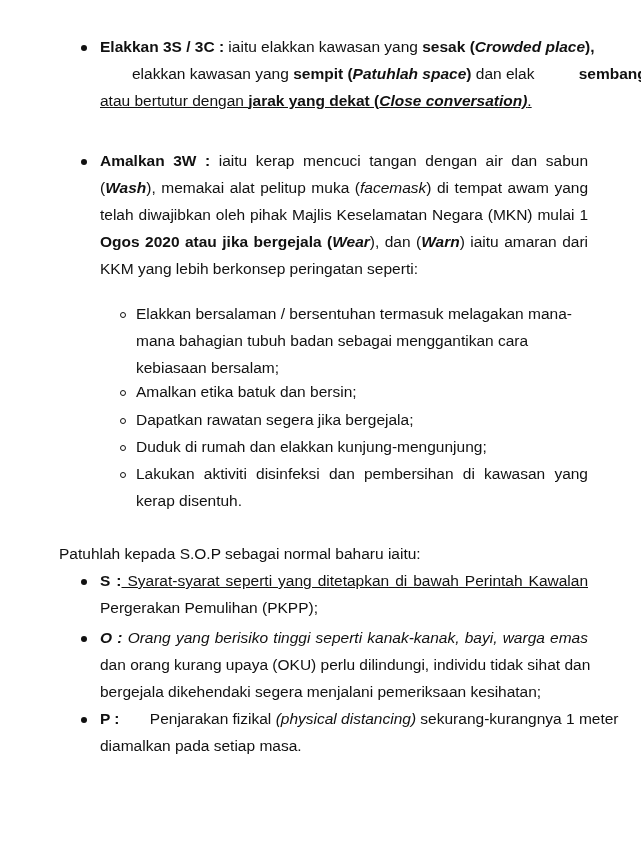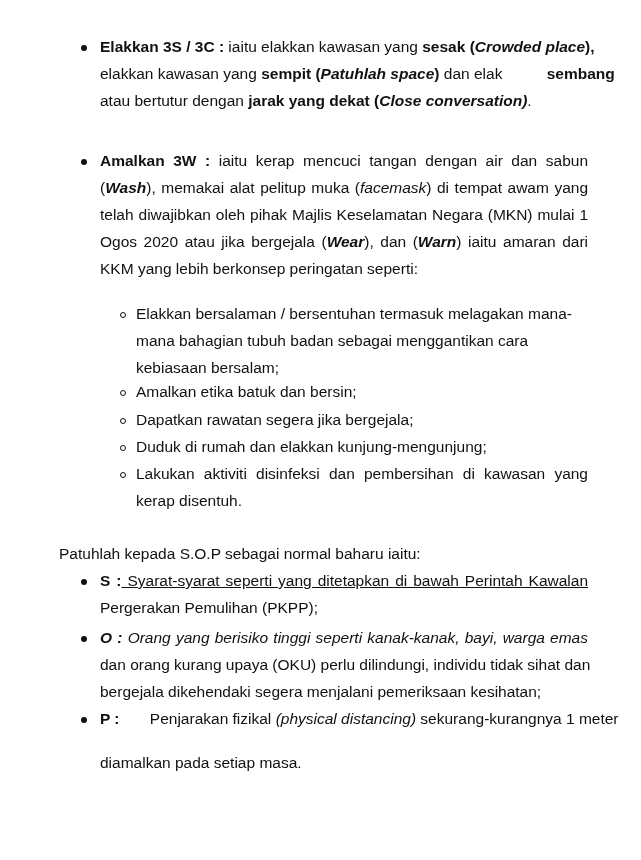--- a/index.html
+++ b/index.html
@@ -26,40 +26,40 @@
 <body>
 
 <div class="page">
 
   <div>
     <span class="bullet" style="left:81px; top:45px;"></span>
     <div class="line" style="left:100px; top:38px;">
       <b style="white-space: pre;">Elakkan 3S / 3C :</b><span style="white-space: pre;"> iaitu elakkan kawasan yang </span><b style="white-space: pre;">sesak</b><b style="white-space: pre;"> (</b><b style="white-space: pre;"><i style="white-space: pre;">Crowded place</i></b><b style="white-space: pre;">),</b>
     </div>
     <div class="line just" style="left:100px; top:65px; width:488px;">
-      <span style="white-space: pre;">elakkan kawasan yang </span><b style="white-space: pre;">sempit</b><b style="white-space: pre;"> (</b><b style="white-space: pre;"><i style="white-space: pre;">Patuhlah space</i></b><b style="white-space: pre;">)</b><span style="white-space: pre;"> dan elak </span><b style="white-space: pre; margin-left: 40px;">sembang</b>
+      <span style="white-space: pre; margin-left: 32px;">elakkan kawasan yang </span><b style="white-space: pre;">sempit</b><b style="white-space: pre;"> (</b><b style="white-space: pre;"><i style="white-space: pre;">Patuhlah space</i></b><b style="white-space: pre;">)</b><span style="white-space: pre;"> dan elak </span><b style="white-space: pre; margin-left: 40px;">sembang</b>
     </div>
-    <div class="line" style="left:100px; top:92px;">
+    <div class="line" style="left:100px; top:92px;text-decoration:underline;">
       <span style="white-space: pre;">atau bertutur dengan </span><b style="white-space: pre;">jarak yang dekat (</b><b style="white-space: pre;"><i style="white-space: pre;">Close conversation)</i></b><span style="white-space: pre;">.</span>
     </div>
   </div>
 
   <div>
     <span class="bullet" style="left:81px; top:159px;"></span>
     <div class="line just" style="left:100px; top:152px; width:488px;">
       <b style="white-space: pre;">Amalkan 3W :</b><span style="white-space: pre;"> iaitu kerap mencuci tangan dengan air dan sabun</span>
     </div>
     <div class="line just" style="left:100px; top:179px; width:488px;">
       <span style="white-space: pre;">(</span><b style="white-space: pre;"><i style="white-space: pre;">Wash</i></b><span style="white-space: pre;">), memakai alat pelitup muka (</span><i style="white-space: pre;">facemask</i><span style="white-space: pre;">) di tempat awam yang</span>
     </div>
     <div class="line just" style="left:100px; top:206px; width:488px;">
       <span style="white-space: pre;">telah diwajibkan oleh pihak Majlis Keselamatan Negara (MKN) mulai 1</span>
     </div>
     <div class="line just" style="left:100px; top:233px; width:488px;">
-      <span style="white-space: pre;">Ogos 2020 atau jika bergejala (</span><b style="white-space: pre;"><i style="white-space: pre;">Wear</i></b><span style="white-space: pre;">), dan (</span><b style="white-space: pre;"><i style="white-space: pre;">Warn</i></b><span style="white-space: pre;">) iaitu amaran dari</span>
+      <span style="white-space: pre; font-weight: bold;">Ogos 2020 atau jika bergejala (</span><b style="white-space: pre;"><i style="white-space: pre;">Wear</i></b><span style="white-space: pre;">), dan (</span><b style="white-space: pre;"><i style="white-space: pre;">Warn</i></b><span style="white-space: pre;">) iaitu amaran dari</span>
     </div>
     <div class="line" style="left:100px; top:260px;">
       <span style="white-space: pre;">KKM yang lebih berkonsep peringatan seperti:</span>
     </div>
 
     <div>
       <span class="circle" style="left:120px; top:312px;"></span>
       <div class="line" style="left:136px; top:305px;">Elakkan bersalaman / bersentuhan termasuk melagakan mana-</div>
       <div class="line" style="left:136px; top:332px;">mana bahagian tubuh badan sebagai menggantikan cara</div>
       <div class="line" style="left:136px; top:359px;">kebiasaan bersalam;</div>
@@ -92,16 +92,16 @@
     <div class="line just" style="left:100px; top:629px; width:488px;font-style:italic;">
       <b style="white-space: pre;">O :</b><span style="white-space: pre;"> Orang yang berisiko tinggi seperti kanak-kanak, bayi, warga emas</span>
     </div>
     <div class="line just" style="left:100px; top:656px; width:488px;">dan orang kurang upaya (OKU) perlu dilindungi, individu tidak sihat dan</div>
     <div class="line" style="left:100px; top:683px;">bergejala dikehendaki segera menjalani pemeriksaan kesihatan;</div>
 
     <span class="bullet" style="left:81px; top:717px;"></span>
     <div class="line just" style="left:100px; top:710px; width:488px;">
       <b style="white-space: pre;">P :</b><span style="white-space: pre; margin-left: 26px;"> Penjarakan fizikal </span><i style="white-space: pre;">(physical distancing)</i><span style="white-space: pre;"> sekurang-kurangnya 1 meter</span>
     </div>
-    <div class="line" style="left:100px; top:754px;text-align:center;">diamalkan pada setiap masa.</div>
+    <div class="line" style="left:100px; top:737px;text-align:center;">diamalkan pada setiap masa.</div>
   </div>
 
 </div>
 
 </body></html>

